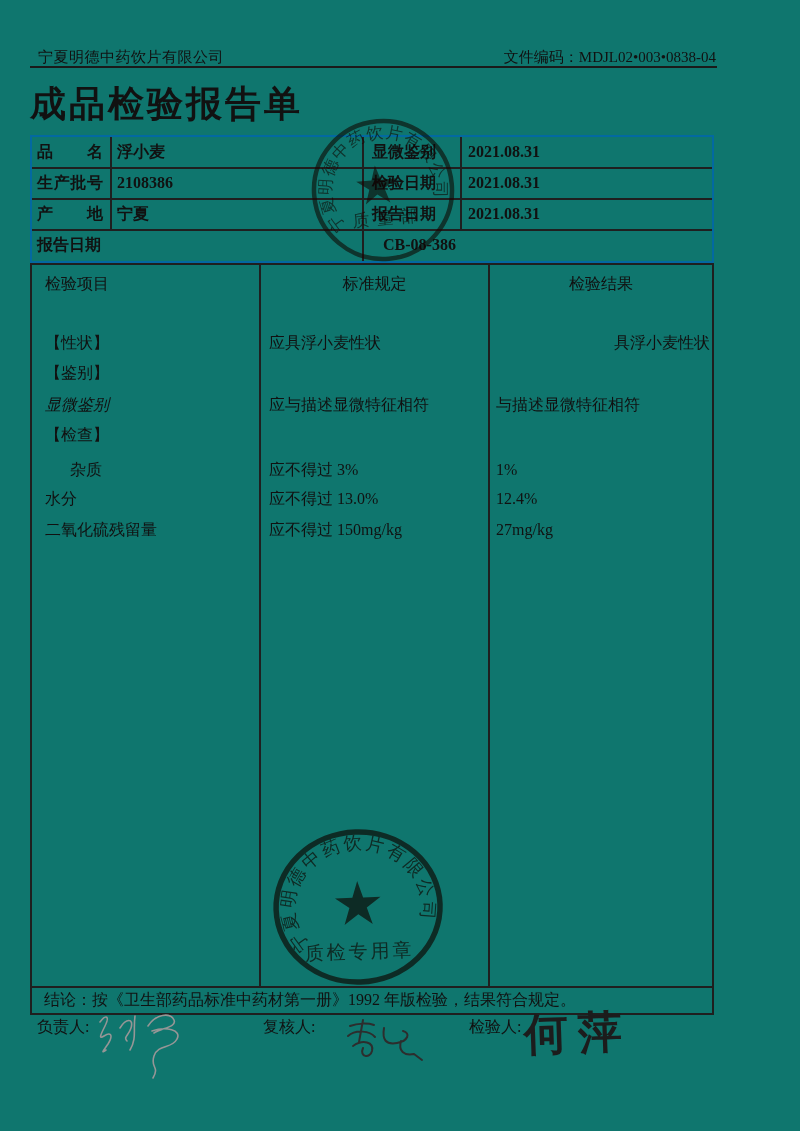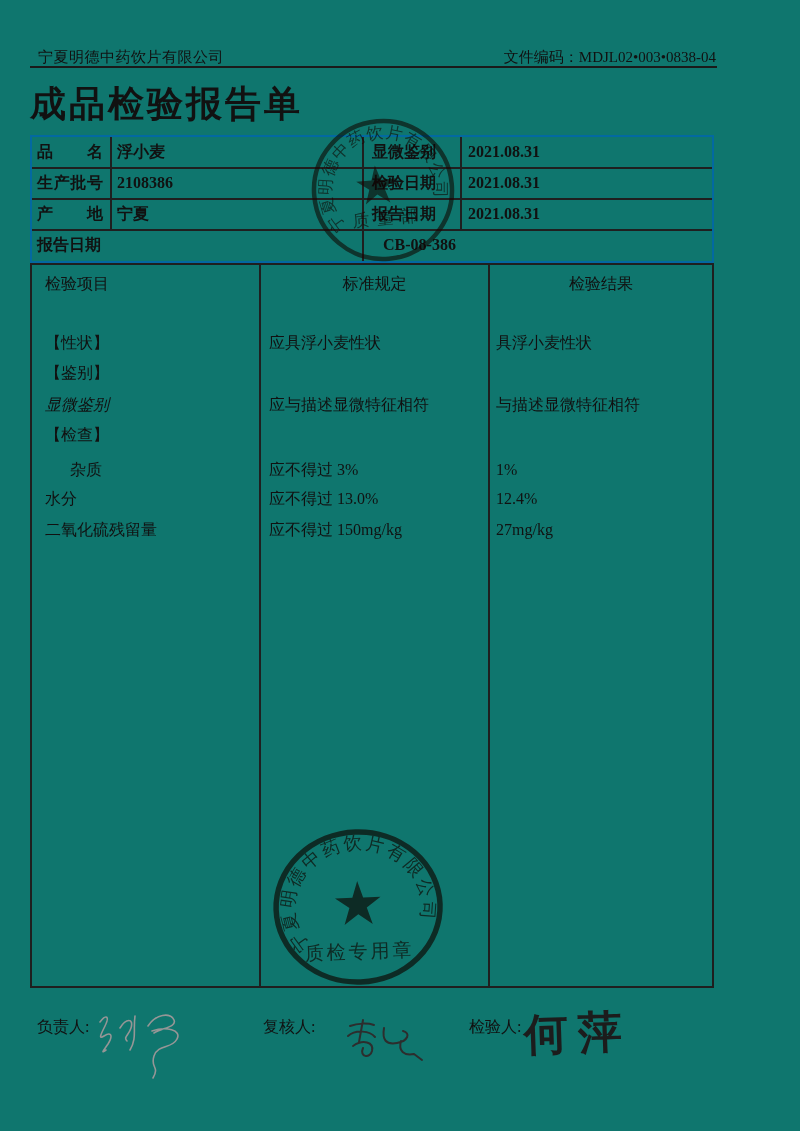--- a/index.html
+++ b/index.html
@@ -88,21 +88,21 @@
 
     <div class="trow">
       <span class="c1 uline" style="top:7px;">检验项目</span>
       <span class="c2h uline" style="top:7px;">标准规定</span>
       <span class="c3h uline" style="top:7px;">检验结果</span>
     </div>
 
     <div class="trow">
       <span class="c1" style="top:66px;">【性状】</span>
       <span class="c2" style="top:66px;">应具浮小麦性状</span>
-      <span class="c3" style="top:66px;">具浮小麦性状</span>
+      <span class="c3" style="top:66px;text-align:right;">具浮小麦性状</span>
     </div>
     <div class="trow">
       <span class="c1" style="top:96px;">【鉴别】</span>
       <span class="c2" style="top:96px;"></span>
       <span class="c3" style="top:96px;"></span>
     </div>
     <div class="trow">
       <span class="c1" style="top:128px;font-style:italic;">显微鉴别</span>
       <span class="c2" style="top:128px;">应与描述显微特征相符</span>
       <span class="c3" style="top:128px;">与描述显微特征相符</span>
@@ -142,20 +142,23 @@
   <svg class="stamp stamp-bottom" width="176" height="164" viewBox="0 0 176 164">
     <ellipse cx="88" cy="84" rx="82" ry="75" fill="none" stroke="#d8463d" stroke-width="5.5"></ellipse>
     <path id="arcBot" d="M 39,121.3 A 64,58 0 1 1 137,121.3" fill="none"></path>
     <text font-size="18" fill="#d8463d">
       <textPath href="#arcBot" startOffset="0" textLength="247">宁夏明德中药饮片有限公司</textPath>
     </text>
     <polygon fill="#d8463d" points="88,58 93.4,74.6 110.8,74.6 96.7,84.8 102.1,101.4 88,91.2 73.9,101.4 79.3,84.8 65.2,74.6 82.6,74.6"></polygon>
     <text x="88" y="135" font-size="19" letter-spacing="3" text-anchor="middle" fill="#d8463d">质检专用章</text>
   </svg>
 
+  <div class="concl">
+    <span>结论：按《卫生部药品标准中药材第一册》1992 年版检验，结果符合规定。</span>
+  </div>
 
   <div class="flabel" style="left:37px;top:1016px;">负责人:</div>
   <div class="flabel" style="left:263px;top:1016px;">复核人:</div>
   <div class="flabel" style="left:469px;top:1016px;">检验人:</div>
 
   <svg style="position:absolute;left:90px;top:1006px;" width="120" height="78" viewBox="0 0 120 78" fill="none" stroke="#969696" stroke-width="1.6" stroke-linecap="round">
     <path d="M10,16 C16,8 20,10 15,20 C11,28 8,34 14,30 C20,26 24,28 18,38 C14,44 10,48 16,44"></path>
     <path d="M30,22 C36,12 44,12 41,22 C39,29 33,31 37,35 M45,10 C43,24 47,32 40,44"></path>
     <path d="M58,20 C66,8 80,6 84,14 C87,21 72,22 64,27 M62,25 C76,20 92,24 87,33 C82,43 68,38 64,50 C60,62 70,60 63,72"></path>
   </svg>

